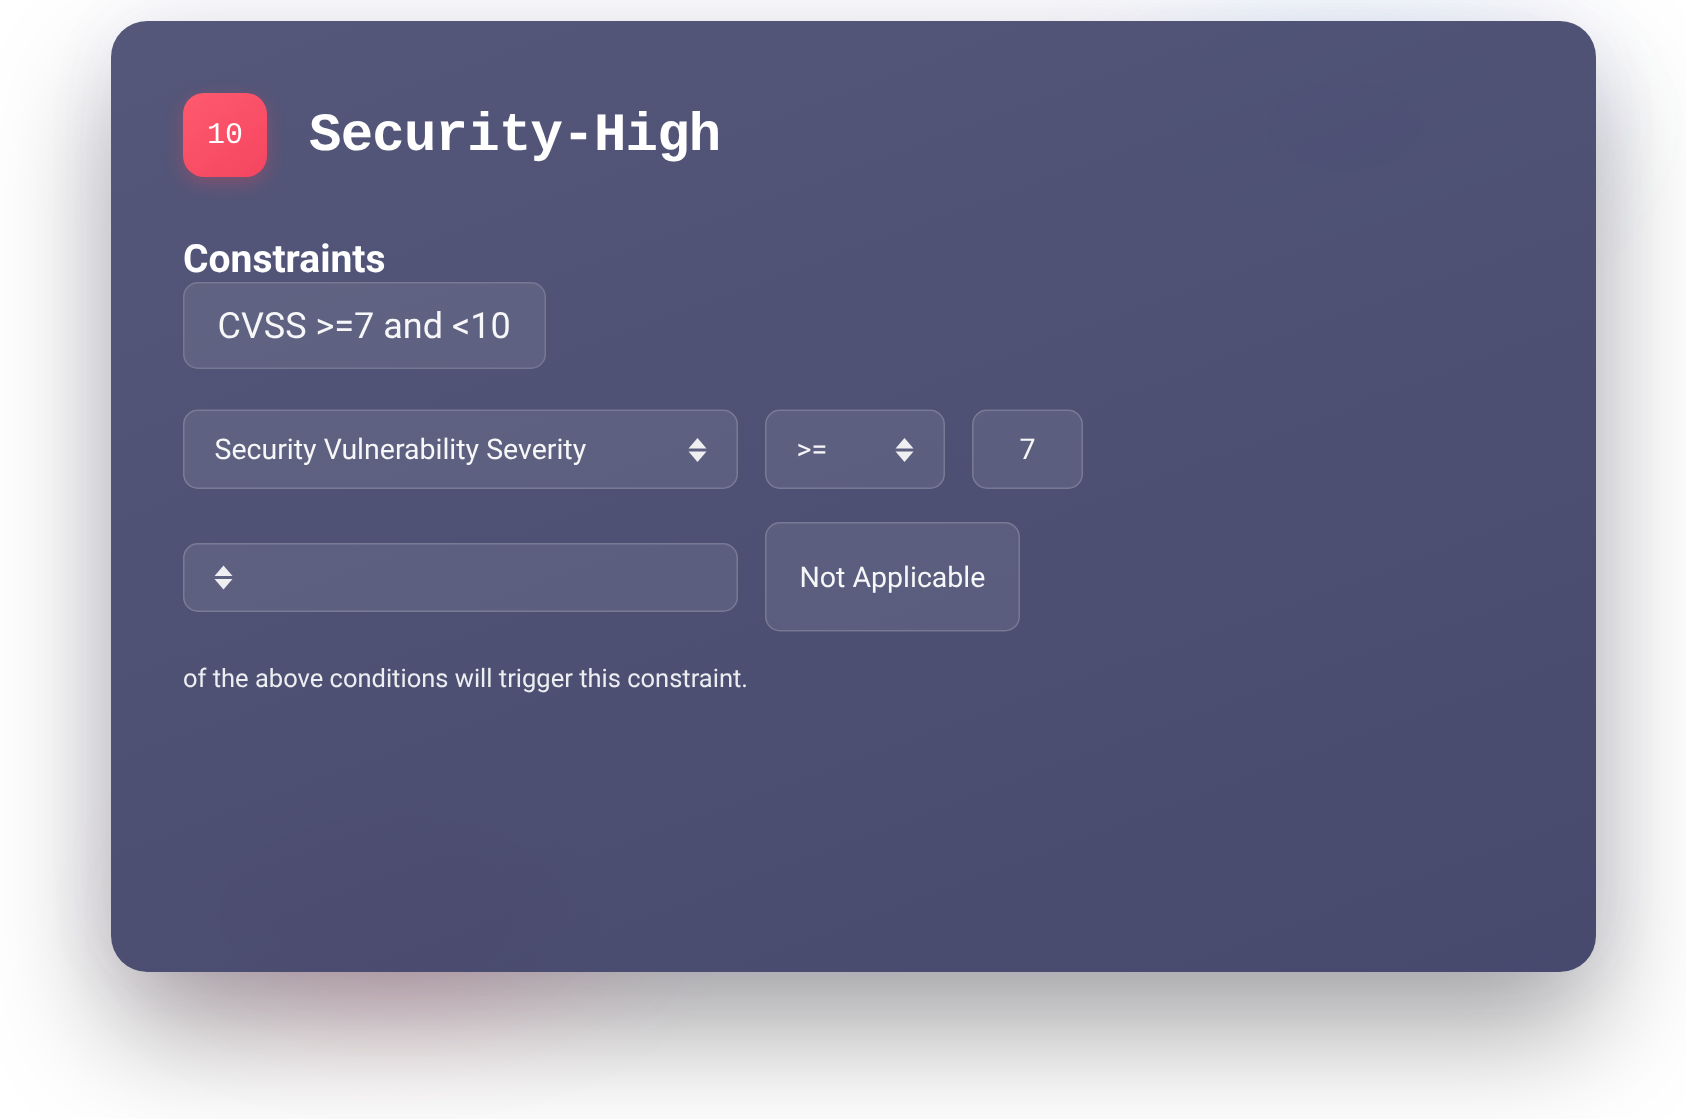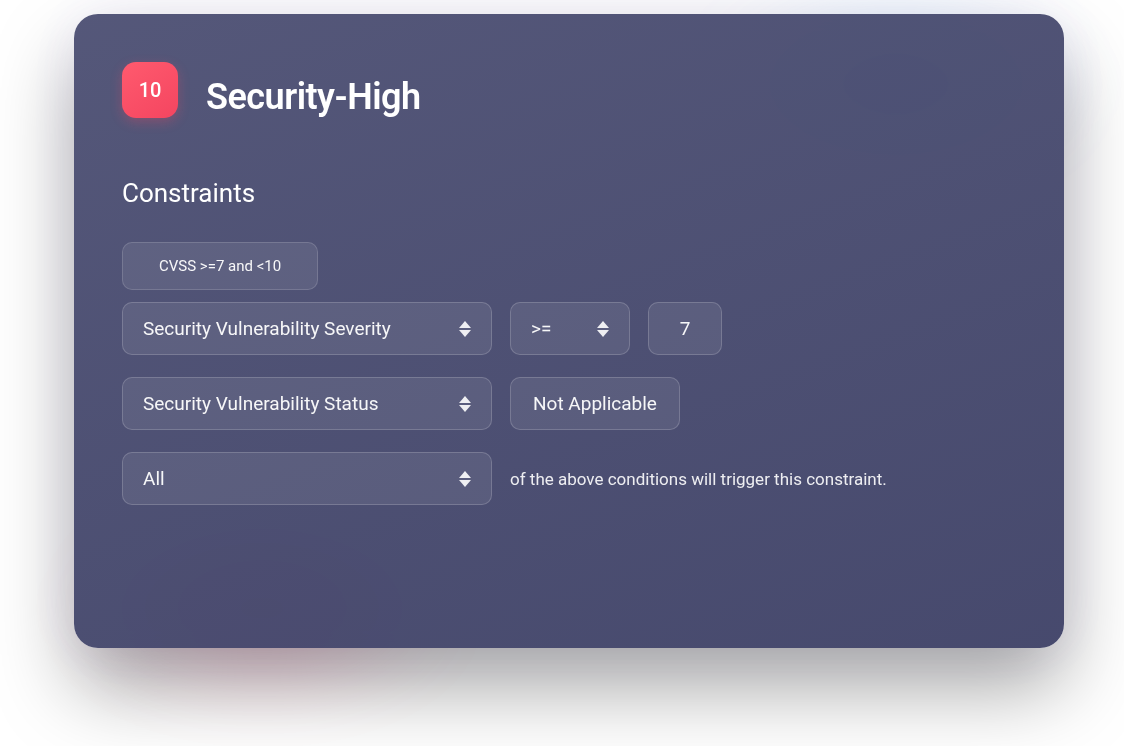--- a/index.html
+++ b/index.html
@@ -58,23 +58,24 @@
       right: -30px;
       top: -30px;
       width: 40%;
       height: 200px;
       background: radial-gradient(ellipse at center, rgba(100, 180, 255, 0.25) 0%, transparent 70%);
       filter: blur(30px);
     }
     
     .header {
       display: flex;
-      align-items: flex-end;
+      align-items: center;
       gap: 28px;
-      margin-bottom: 60px;
+      margin-bottom: 40px;
+      font-family: Liberation Mono, monospace;
     }
     
     .badge {
       width: 56px;
       height: 56px;
       background: linear-gradient(145deg, #ff5a6e 0%, #f44560 100%);
       border-radius: 14px;
       display: flex;
       align-items: center;
       justify-content: center;
@@ -85,34 +86,33 @@
     }
     
     .title {
       font-size: 36px;
       font-weight: 600;
       letter-spacing: -0.5px;
     }
     
     .section-label {
       font-size: 26px;
-      font-weight: 400;
-      margin-bottom: 34px;
+      font-weight: 700;
     }
     
     .chip-static {
       display: inline-flex;
       align-items: center;
       background: rgba(255, 255, 255, 0.08);
       border: 1px solid rgba(255, 255, 255, 0.15);
       border-radius: 10px;
-      padding: 14px 36px;
-      font-size: 15px;
+      padding: 14px 22px;
+      font-size: 24px;
       font-weight: 400;
-      margin-bottom: 12px;
+      margin-bottom: 27px;
       color: rgba(255, 255, 255, 0.95);
     }
     
     .row {
       display: flex;
       gap: 18px;
       margin-bottom: 22px;
       align-items: center;
     }
     
@@ -139,21 +139,21 @@
     }
     
     .select-narrow {
       width: auto;
       min-width: 74px;
       justify-content: center;
     }
     
     .select-value {
       width: auto;
-      padding: 14px 22px;
+      padding: 24px 22px;
       min-width: 60px;
       justify-content: center;
     }
     
     .sort-icon {
       display: flex;
       flex-direction: column;
       gap: 2px;
       align-items: center;
     }
@@ -217,35 +217,27 @@
           <span class="down"></span>
       </span>
     </div>
     <div class="select select-narrow">
       <span>7</span>
     </div>
   </div>
   
   <div class="row">
     <div class="select select-wide">
-      <span>Security Vulnerability Status</span>
       <span class="sort-icon">
         <span class="up"></span>
           <span class="down"></span>
       </span>
     </div>
     <div class="select select-value">
       <span>Not Applicable</span>
     </div>
   </div>
   
   <div class="row row-last">
-    <div class="select select-wide">
-      <span>All</span>
-      <span class="sort-icon">
-        <span class="up"></span>
-          <span class="down"></span>
-      </span>
-    </div>
     <div class="trailing-text">of the above conditions will trigger this constraint.</div>
   </div>
   
 </div>
 
 </body></html>

